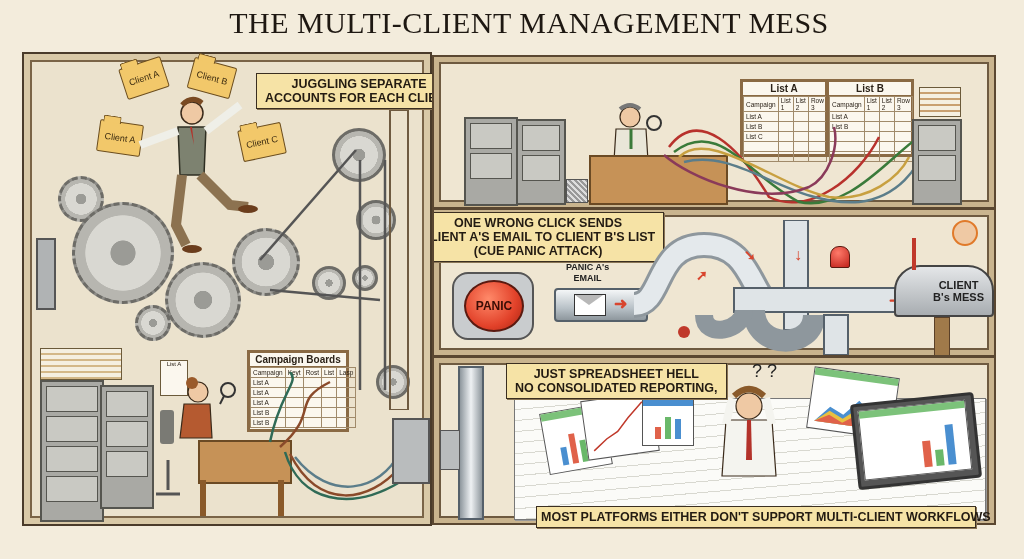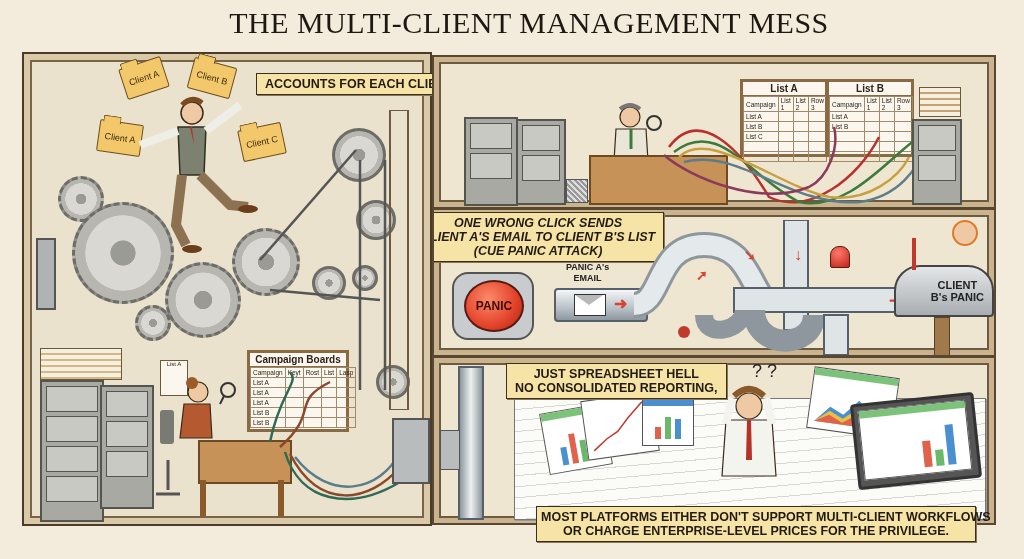--- a/index.html
+++ b/index.html
@@ -60,20 +60,21 @@
     <path d="M60 32 L64 50 L62 32" fill="#b3322a"></path>
     <path d="M48 36 L10 50" stroke="#efefe8" stroke-width="8"></path>
     <path d="M76 36 L110 10" stroke="#efefe8" stroke-width="8"></path>
     <path d="M52 80 L46 130 L56 150" stroke="#8c7250" stroke-width="10" fill="none"></path>
     <path d="M70 80 L100 110 L118 112" stroke="#8c7250" stroke-width="10" fill="none"></path>
     <ellipse cx="118" cy="114" rx="10" ry="4" fill="#6b3d1c"></ellipse>
     <ellipse cx="62" cy="154" rx="10" ry="4" fill="#6b3d1c"></ellipse>
   </svg>
 
   <div class="callout" style="left:256px;top:73px;">
+    <div>JUGGLING SEPARATE</div>
     <div>ACCOUNTS FOR EACH CLIENT</div>
   </div>
 
   <div class="gear" style="left:58px;top:176px;width:40px;height:40px;"></div>
   <div class="gear" style="left:72px;top:202px;width:96px;height:96px;"></div>
   <div class="gear" style="left:165px;top:262px;width:70px;height:70px;"></div>
   <div class="gear" style="left:232px;top:228px;width:62px;height:62px;"></div>
   <div class="gear" style="left:135px;top:305px;width:30px;height:30px;"></div>
 
   <div class="gear" style="left:332px;top:128px;width:48px;height:48px;border-style:solid;"></div>
@@ -291,21 +292,21 @@
     <path d="M5 38 C30 60 100 90 150 70 C170 60 180 30 175 10" stroke="#8a3a5a" stroke-width="2.5" fill="none"></path>
   </svg>
   <div class="cabinet" style="left:478px;top:62px;width:46px;height:82px;">
     <div class="drawer"></div>
     <div class="drawer"></div>
   </div>
   <div style="position:absolute;left:485px;top:30px;width:40px;height:28px;background:repeating-linear-gradient(#f5efe0 0 4px,#c9a070 4px 6px);border:1px solid #6b5a3a;"></div>
 </div>
 
 <div class="panel" style="left:432px;top:208px;width:560px;height:145px;">
-  <div class="callout" style="left:-22px;top:2px;font-style:italic;">
+  <div class="callout" style="left:-22px;top:2px;">
     <div>ONE WRONG CLICK SENDS</div>
     <div>CLIENT A'S EMAIL TO CLIENT B'S LIST</div>
     <div>(CUE PANIC ATTACK)</div>
   </div>
   <div class="panic" style="left:18px;top:62px;">
     <div class="btn">
         <span>PANIC</span>
       </div>
   </div>
   <div class="caption-text" style="left:132px;top:52px;">
@@ -326,21 +327,21 @@
     <circle cx="50" cy="112" r="6" fill="#c0392b"></circle>
     <text x="160" y="40" fill="#d8452e" font-size="16" font-weight="bold">↓</text>
     <text x="62" y="60" fill="#d8452e" font-size="14" font-weight="bold">➚</text>
     <text x="110" y="40" fill="#d8452e" font-size="14" font-weight="bold">➘</text>
     <text x="255" y="85" fill="#d8452e" font-size="14" font-weight="bold">➜</text>
   </svg>
   <div style="position:absolute;left:396px;top:36px;width:18px;height:20px;background:radial-gradient(circle at 40% 30%,#ff7a6a,#c0221a);border:1.5px solid #5a1a10;border-radius:9px 9px 2px 2px;"></div>
   <div class="mailbox" style="left:460px;top:55px;">
     <div>
       <div>CLIENT</div>
-      <div>B's PANIC</div>
+      <div>B's MESS</div>
     </div>
   </div>
   <div style="position:absolute;left:478px;top:28px;width:4px;height:32px;background:#c0392b;"></div>
   <div style="position:absolute;left:500px;top:107px;width:14px;height:38px;background:#a07a4a;border:1px solid #5a4028;"></div>
   <div style="position:absolute;left:518px;top:10px;width:22px;height:22px;border-radius:50%;background:#efc9a4;border:2px solid #e07a2a;"></div>
 </div>
 
 <div class="panel" style="left:432px;top:356px;width:560px;height:165px;">
   <div style="position:absolute;left:24px;top:8px;width:22px;height:150px;background:linear-gradient(90deg,#8e979d,#eef1f3,#8e979d);border:2px solid #55606a;"></div>
   <div style="position:absolute;left:6px;top:72px;width:18px;height:38px;background:#b9bcbd;border:1.5px solid #555;"></div>
@@ -388,14 +389,13 @@
     </div>
   </div>
   <div class="callout" style="left:72px;top:5px;">
     <div>JUST SPREADSHEET HELL</div>
     <div>NO CONSOLIDATED REPORTING,</div>
   </div>
 </div>
 
 <div class="callout" style="left:536px;top:506px;width:430px;padding:3px 4px;">
   <div>MOST PLATFORMS EITHER DON'T SUPPORT MULTI-CLIENT WORKFLOWS</div>
-  <div>OR CHARGE ENTERPRISE-LEVEL PRICES FOR THE PRIVILEGE.</div>
 </div>
 
 </body></html>

